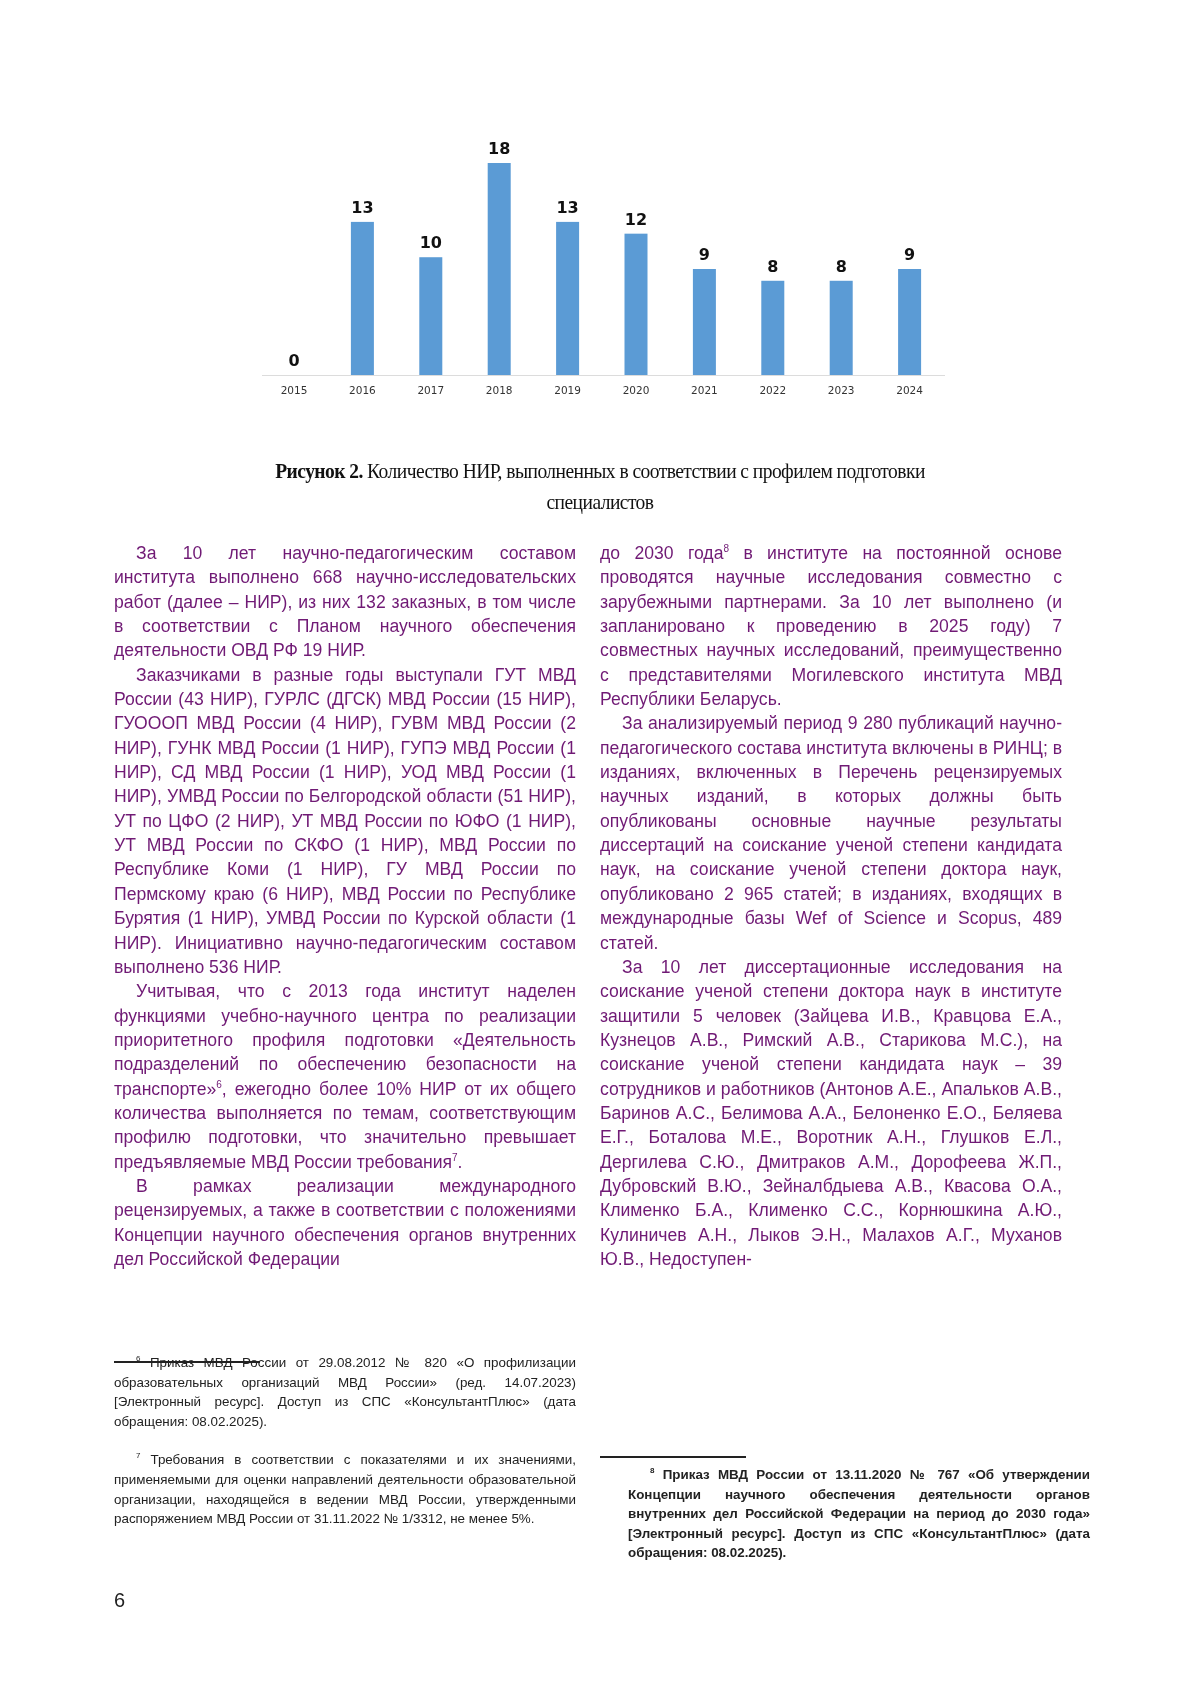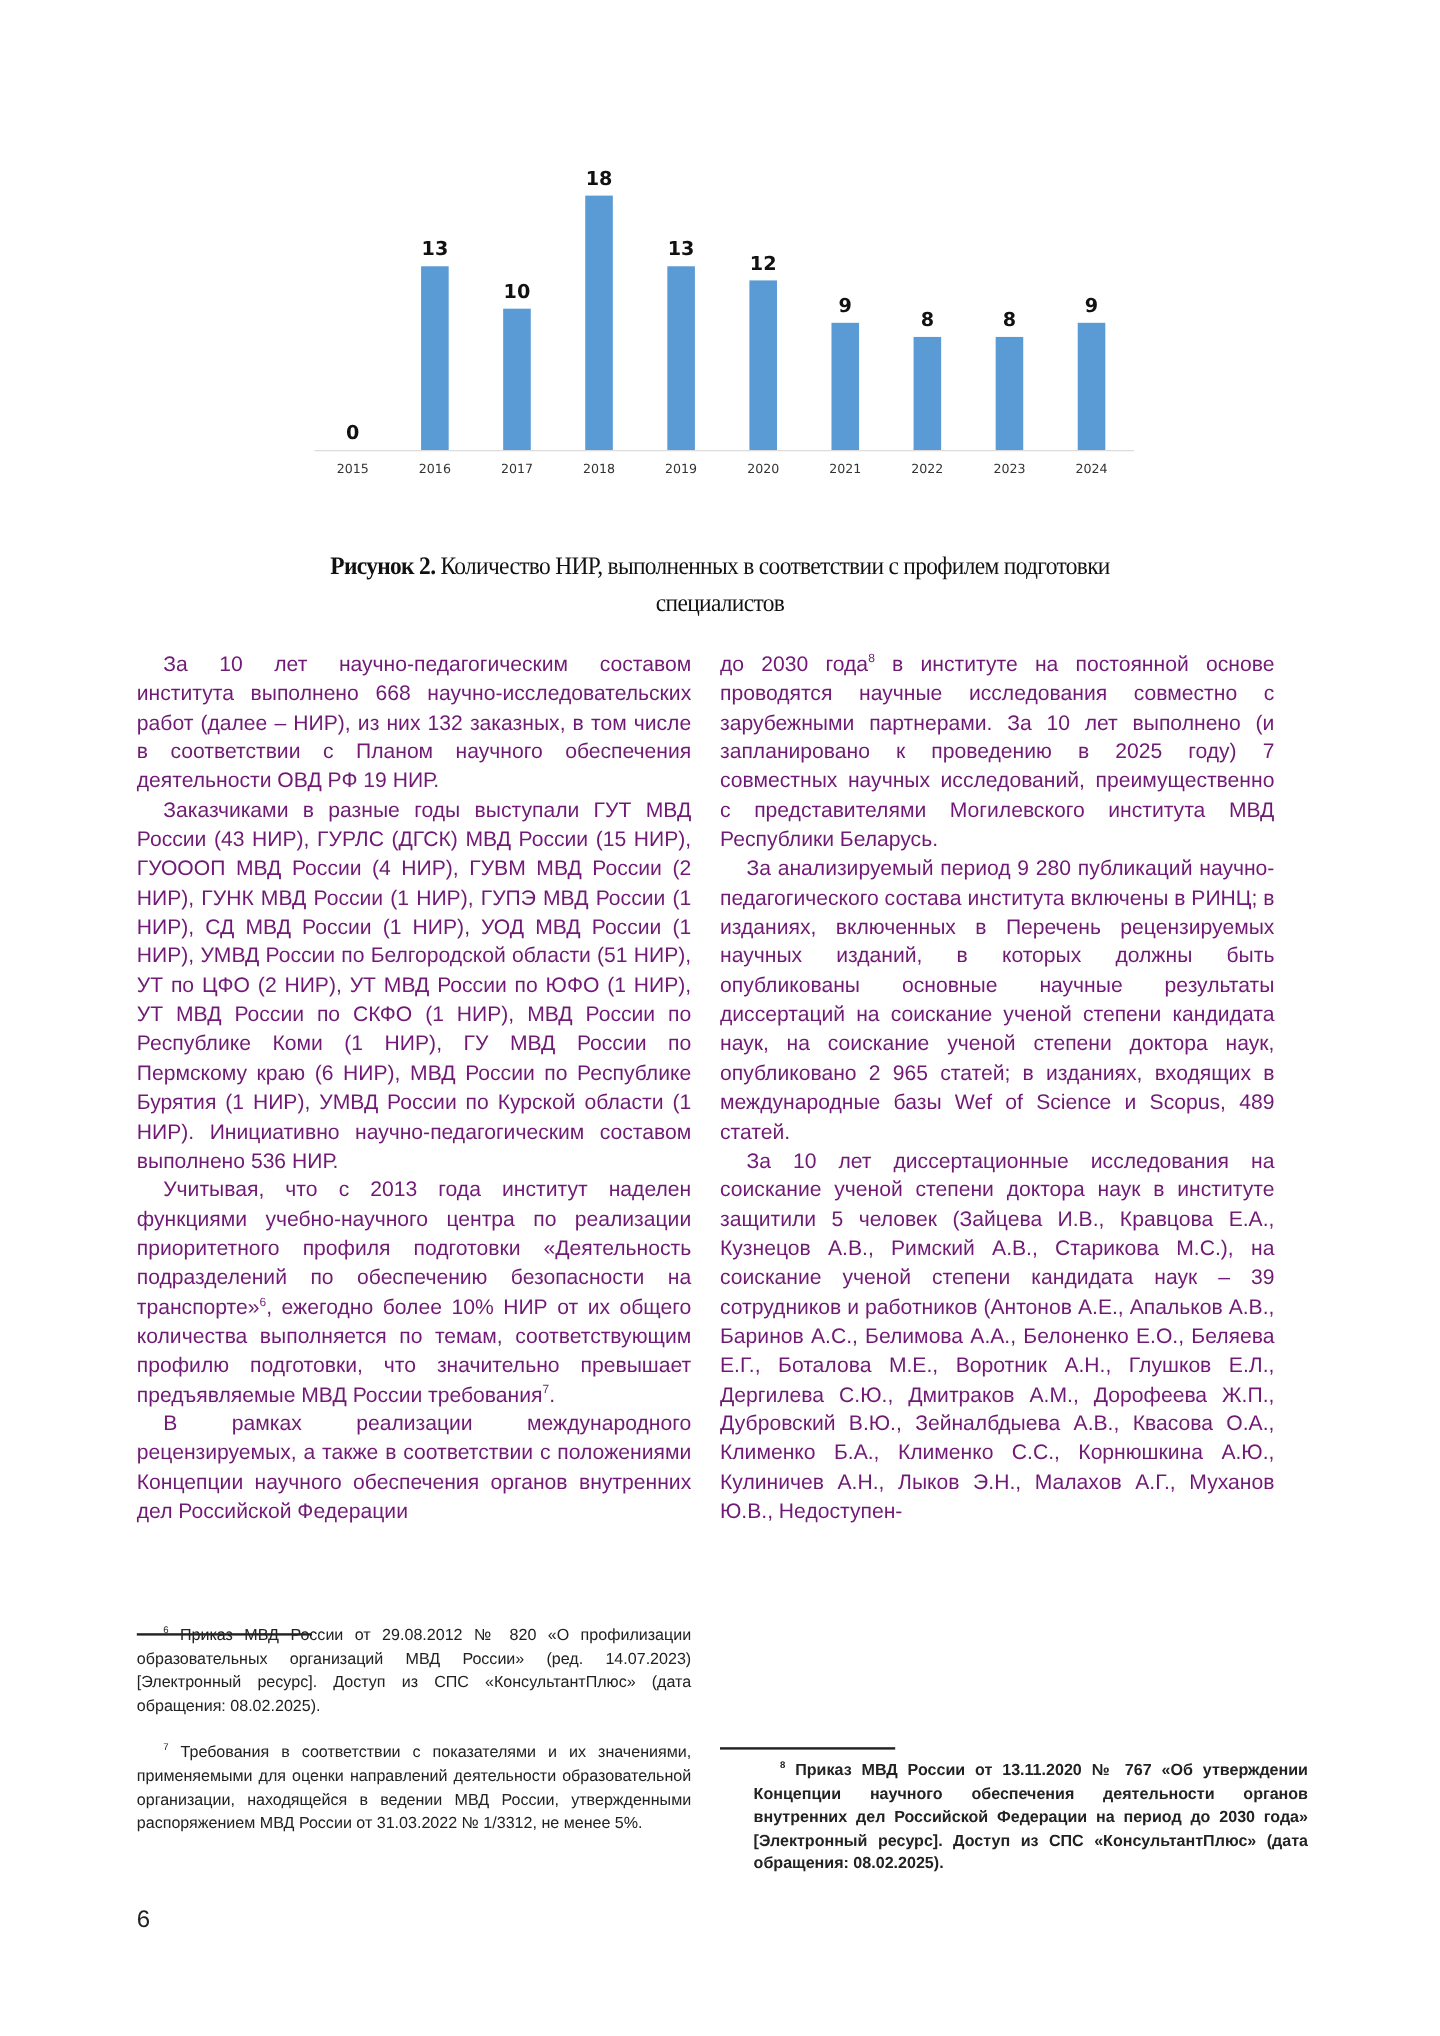--- a/index.html
+++ b/index.html
@@ -83,21 +83,21 @@
 
 <div class="col right">
   <p class="cont"><span>до 2030 года</span><sup>8</sup><span> в институте на постоянной основе проводятся научные исследования совместно с зарубежными партнерами. За 10 лет выполнено (и запланировано к проведению в 2025 году) 7 совместных научных исследований, преимущественно с представителями Могилевского института МВД Республики Беларусь.</span></p>
   <p>За анализируемый период 9 280 публикаций научно-педагогического состава института включены в РИНЦ; в изданиях, включенных в Перечень рецензируемых научных изданий, в которых должны быть опубликованы основные научные результаты диссертаций на соискание ученой степени кандидата наук, на соискание ученой степени доктора наук, опубликовано 2 965 статей; в изданиях, входящих в международные базы Wef of Science и Scopus, 489 статей.</p>
   <p>За 10 лет диссертационные исследования на соискание ученой степени доктора наук в институте защитили 5 человек (Зайцева И.В., Кравцова Е.А., Кузнецов А.В., Римский А.В., Старикова М.С.), на соискание ученой степени кандидата наук – 39 сотрудников и работников (Антонов А.Е., Апальков А.В., Баринов А.С., Белимова А.А., Белоненко Е.О., Беляева Е.Г., Боталова М.Е., Воротник А.Н., Глушков Е.Л., Дергилева С.Ю., Дмитраков А.М., Дорофеева Ж.П., Дубровский В.Ю., Зейналбдыева А.В., Квасова О.А., Клименко Б.А., Клименко С.С., Корнюшкина А.Ю., Кулиничев А.Н., Лыков Э.Н., Малахов А.Г., Муханов Ю.В., Недоступен-</p>
 </div>
 
 <div class="fn-rule" style="left:114px; top:1361px;"></div>
 <div class="fn" style="left:114px; top:1353px;">
   <p><sup>6</sup><span> Приказ МВД России от 29.08.2012 № 820 «О профилизации образовательных организаций МВД России» (ред. 14.07.2023) [Электронный ресурс]. Доступ из СПС «КонсультантПлюс» (дата обращения: 08.02.2025).</span></p>
-  <p><sup>7</sup><span> Требования в соответствии с показателями и их значениями, применяемыми для оценки направлений деятельности образовательной организации, находящейся в ведении МВД России, утвержденными распоряжением МВД России от 31.03.2022 № 1/3312, не менее 5%.</span></p>
+  <p><sup>7</sup><span> Требования в соответствии с показателями и их значениями, применяемыми для оценки направлений деятельности образовательной организации, находящейся в ведении МВД России, утвержденными распоряжением МВД России от 31.11.2022 № 1/3312, не менее 5%.</span></p>
 </div>
 
 <div class="fn-rule" style="left:600px; top:1456px;"></div>
 <div class="fn" style="left:628px; top:1465px;font-weight:bold;">
   <p><sup>8</sup><span> Приказ МВД России от 13.11.2020 № 767 «Об утверждении Концепции научного обеспечения деятельности органов внутренних дел Российской Федерации на период до 2030 года» [Электронный ресурс]. Доступ из СПС «КонсультантПлюс» (дата обращения: 08.02.2025).</span></p>
 </div>
 
 <div class="page-num">6</div>
 
 </body></html>

